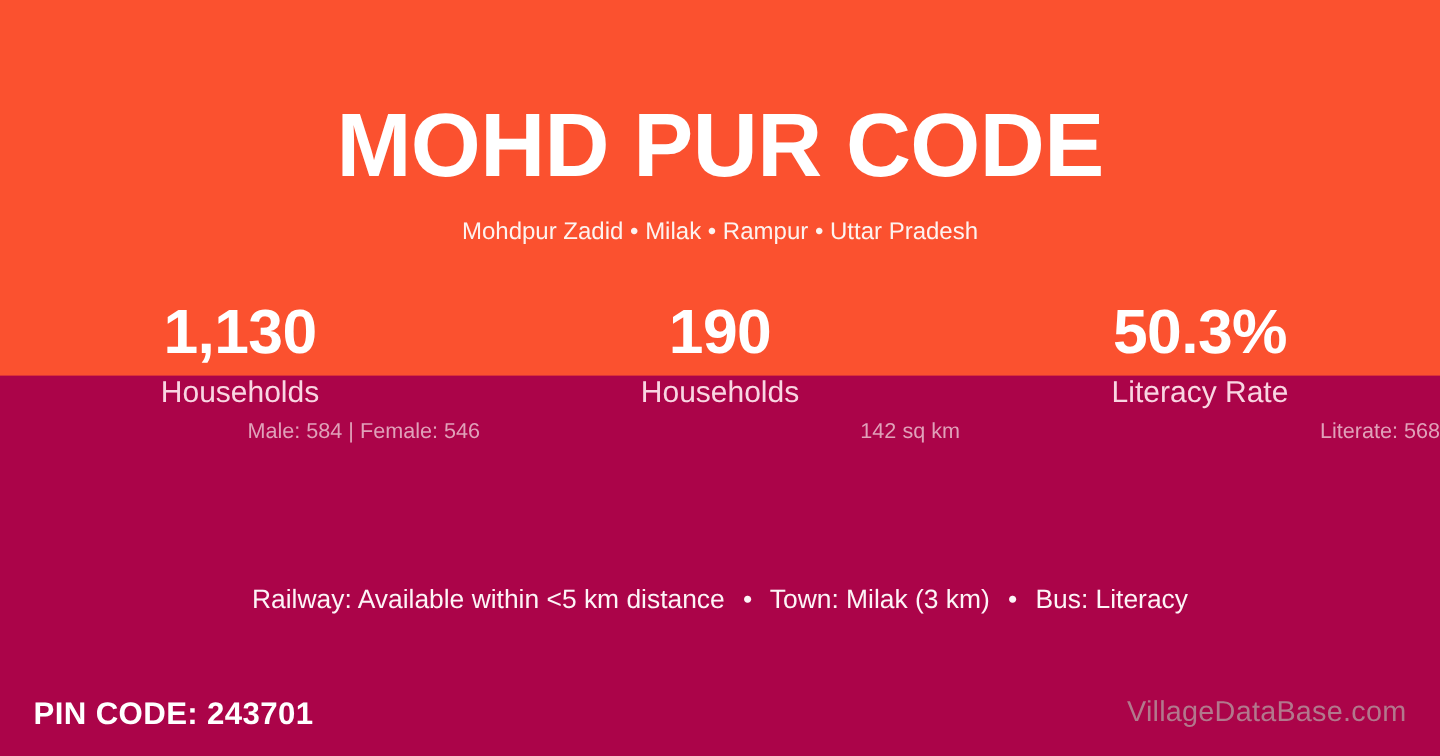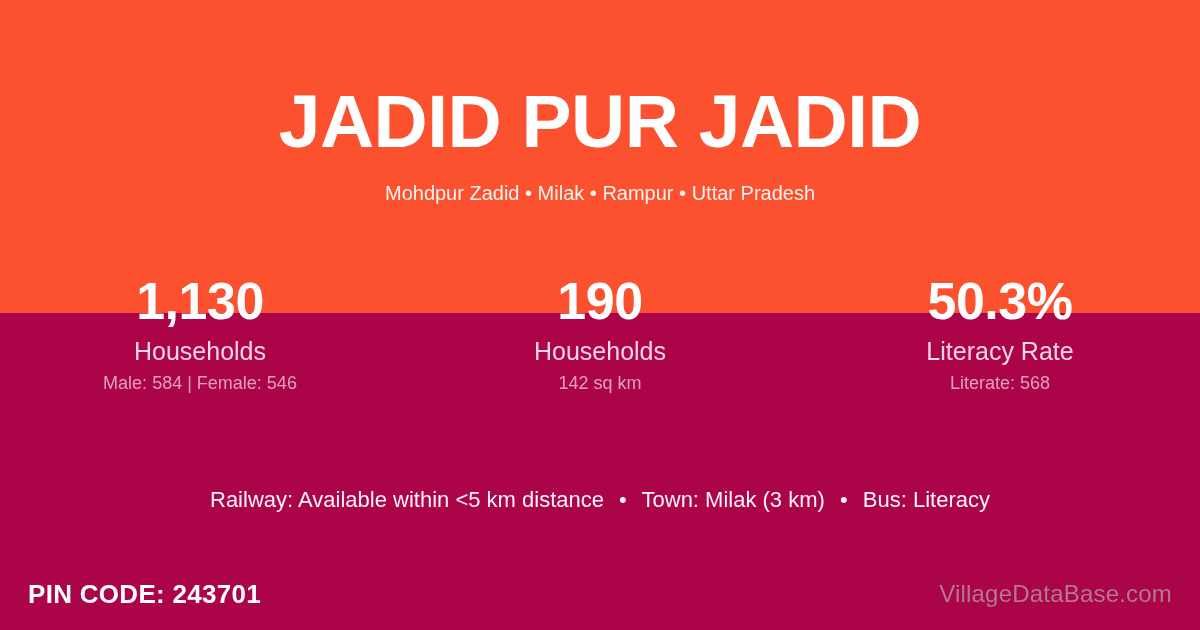--- a/index.html
+++ b/index.html
@@ -56,21 +56,20 @@
   
   #stats-row {
     position:absolute;
     top:246px; left:0;
     width:1200px;
     display:flex;
   }
   .stat-block {
     width:400px;
     text-align:center;
-    margin-top:24px;
   }
   .stat-value {
     font-size:52px;
     font-weight:800;
     line-height:62px;
     color:#FFFFFF;
     letter-spacing:-0.5px;
     white-space:nowrap;
   }
   .stat-label {
@@ -81,20 +80,21 @@
     color:#F9D6E2;
     white-space:nowrap;
   }
   .stat-detail {
     margin-top:7px;
     font-size:18px;
     font-weight:400;
     line-height:21px;
     color:#E0A1B9;
     white-space:nowrap;
+    text-align:right;
   }
 
   
   #amenities-line {
     position:absolute;
     top:485px; left:0;
     width:1200px;
     text-align:center;
     font-size:22px;
     font-weight:400;
@@ -131,21 +131,21 @@
     letter-spacing:0.2px;
     color:#B2788C;
     white-space:nowrap;
   }
 </style>
 </head>
 <body>
 
 <div id="hero-band"></div>
 
-<div id="village-title">JADID PUR JADID</div>
+<div id="village-title">MOHD PUR CODE</div>
 
 <div id="village-subtitle">Mohdpur Zadid • Milak • Rampur • Uttar Pradesh</div>
 
 <div id="stats-row">
 
   <div class="stat-block">
     <div class="stat-value">1,130</div>
     <div class="stat-label">Households</div>
     <div class="stat-detail">Male: 584 | Female: 546</div>
   </div>

